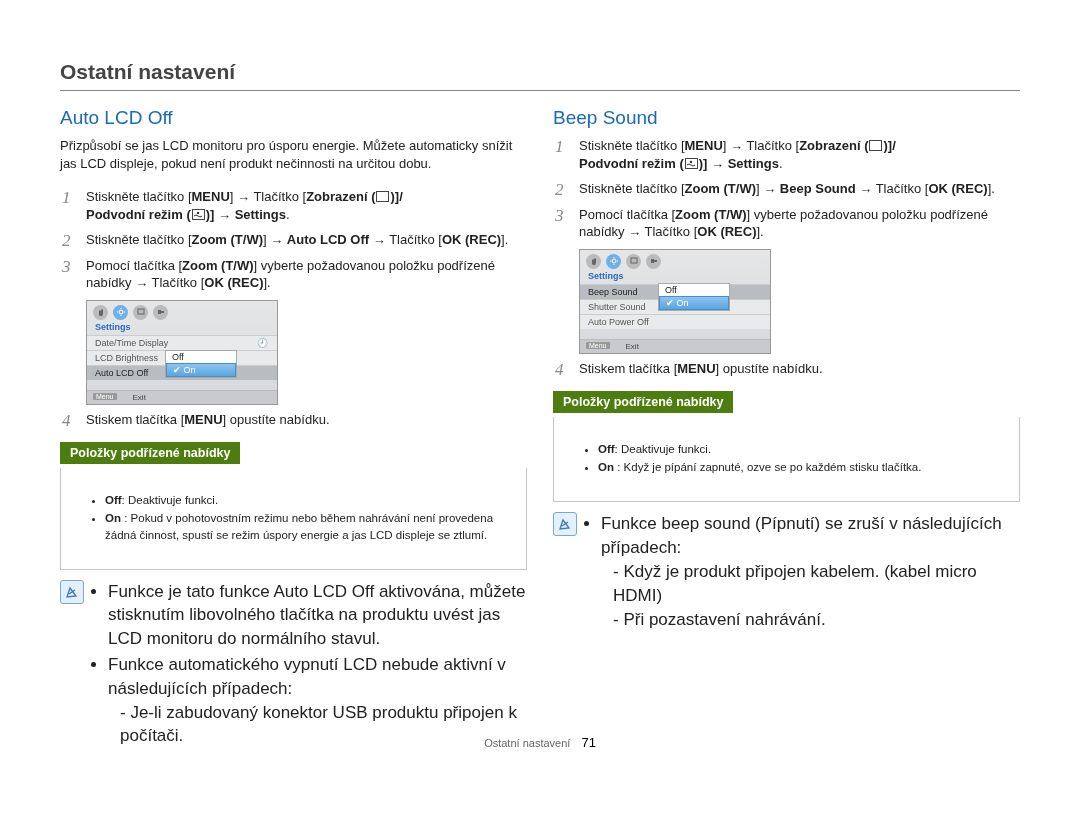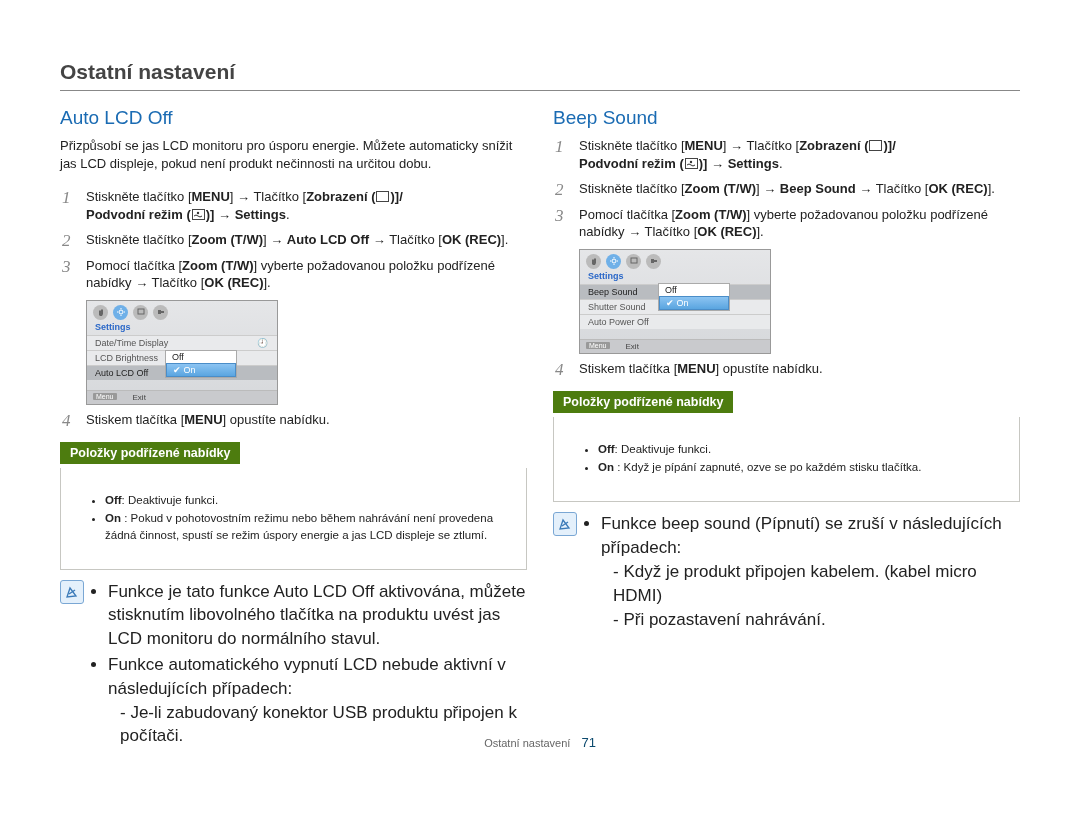--- a/index.html
+++ b/index.html
@@ -169,21 +169,21 @@
   .note .note-body .dash { margin-left:12px; }
 
   .footer {
     position: absolute;
     left: 0; right: 0;
     bottom: 14px;
     text-align: center;
     font-size: 11px;
     color: #666;
   }
-  .footer .pn { color:#0c4a6e; font-size:13px; margin-left:8px; }
+  .footer .pn { color:#000000; font-size:13px; margin-left:8px; }
 </style>
 </head>
 <body>
 
 <div class="page">
   <div class="chapter-title">Ostatní nastavení</div>
 
   <div class="columns">
 
     <div class="col">

